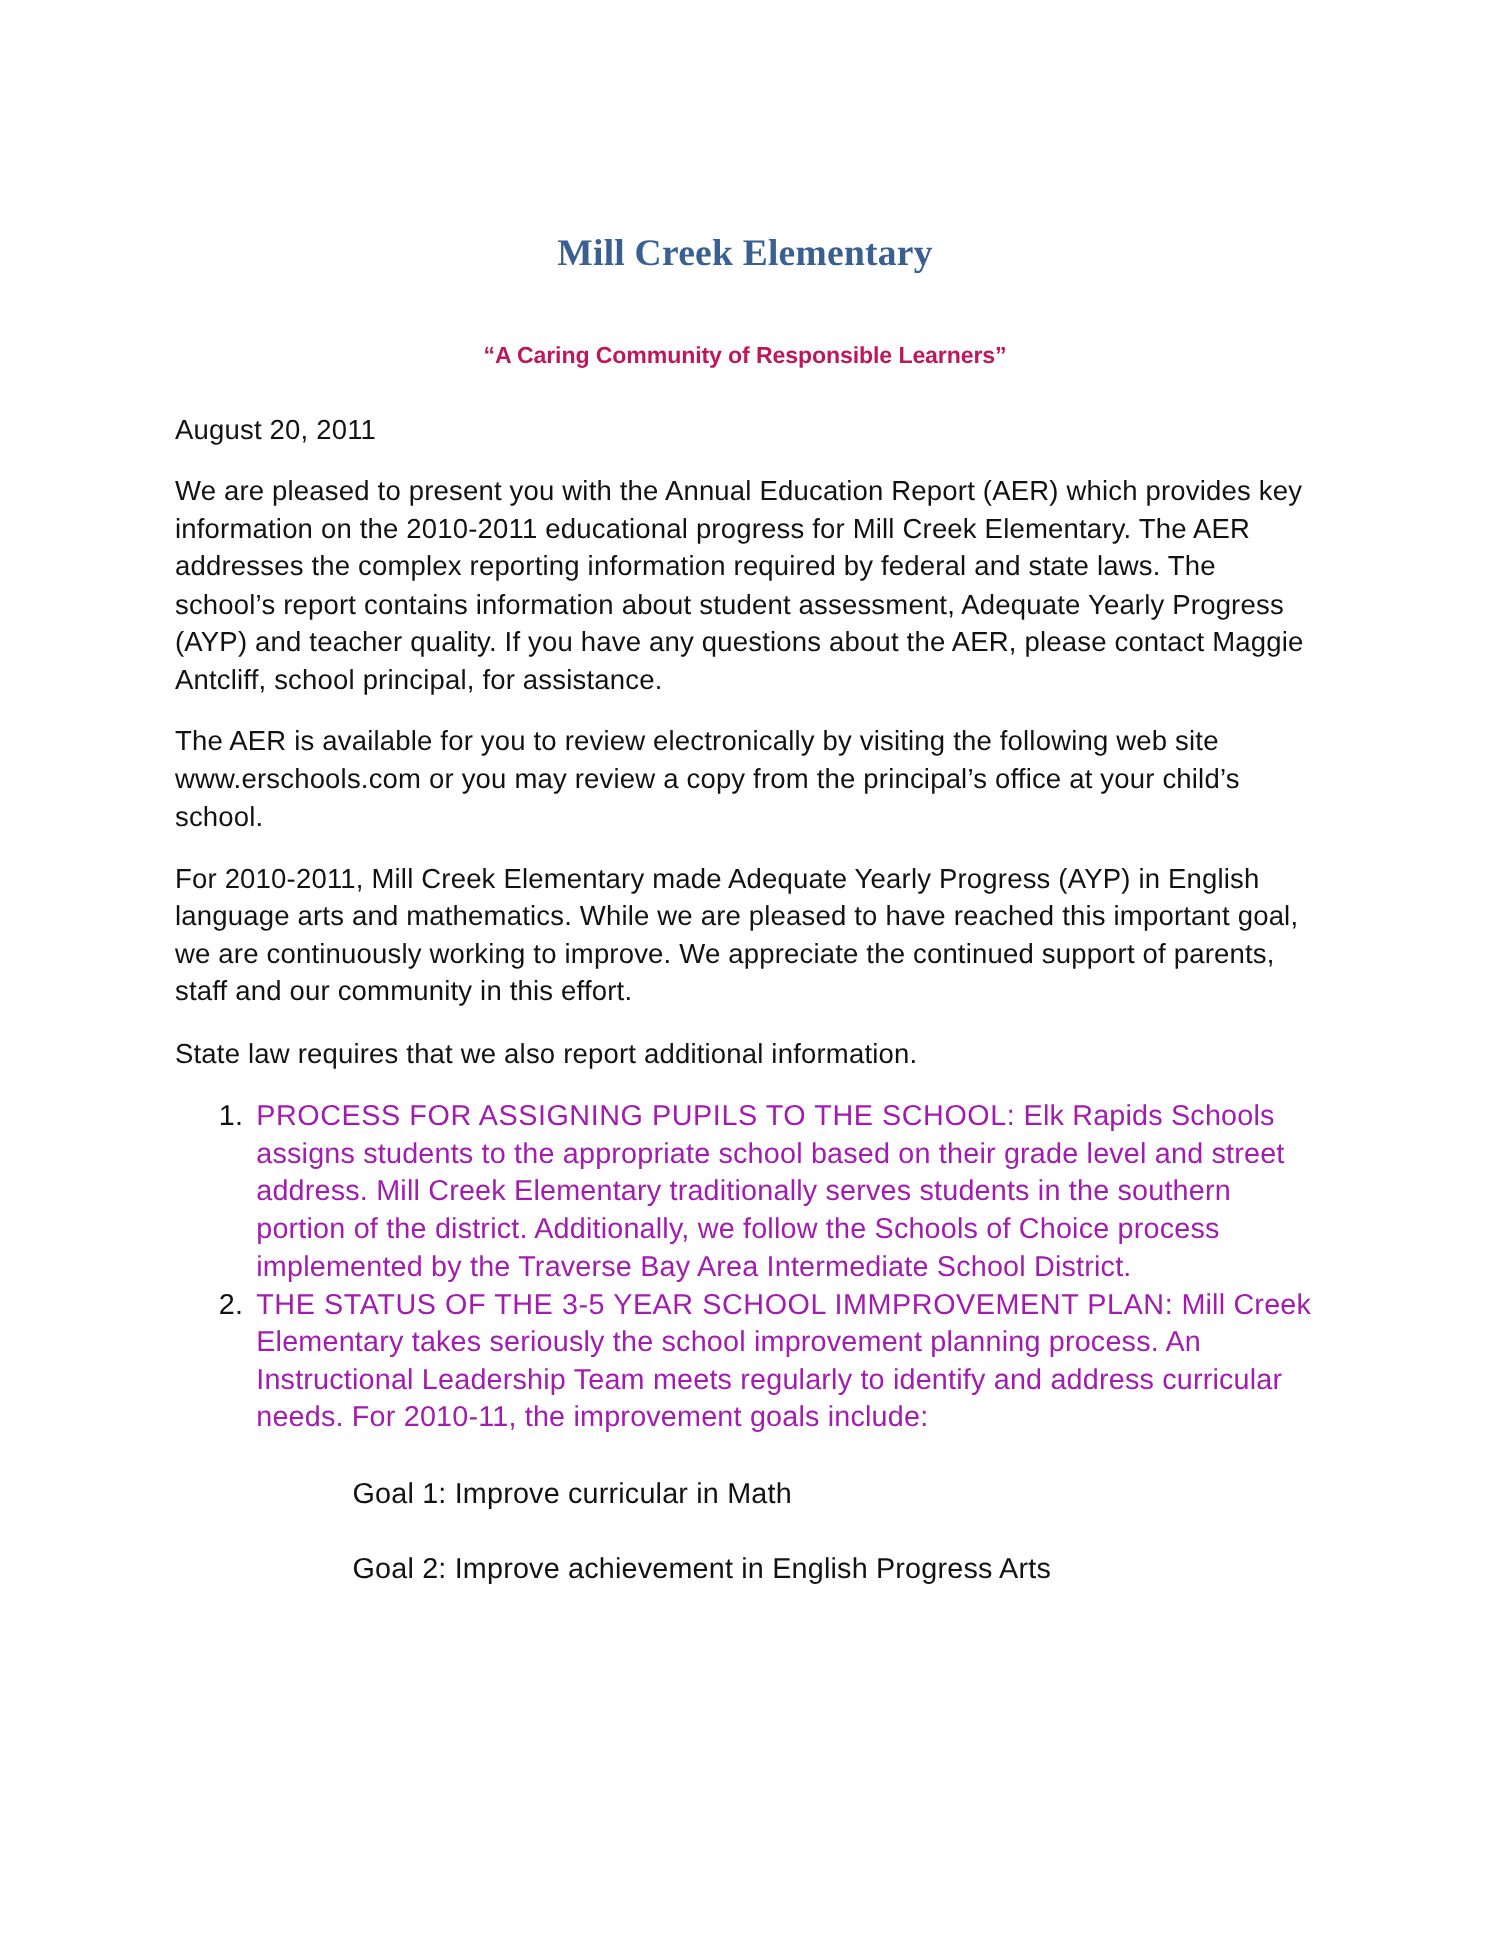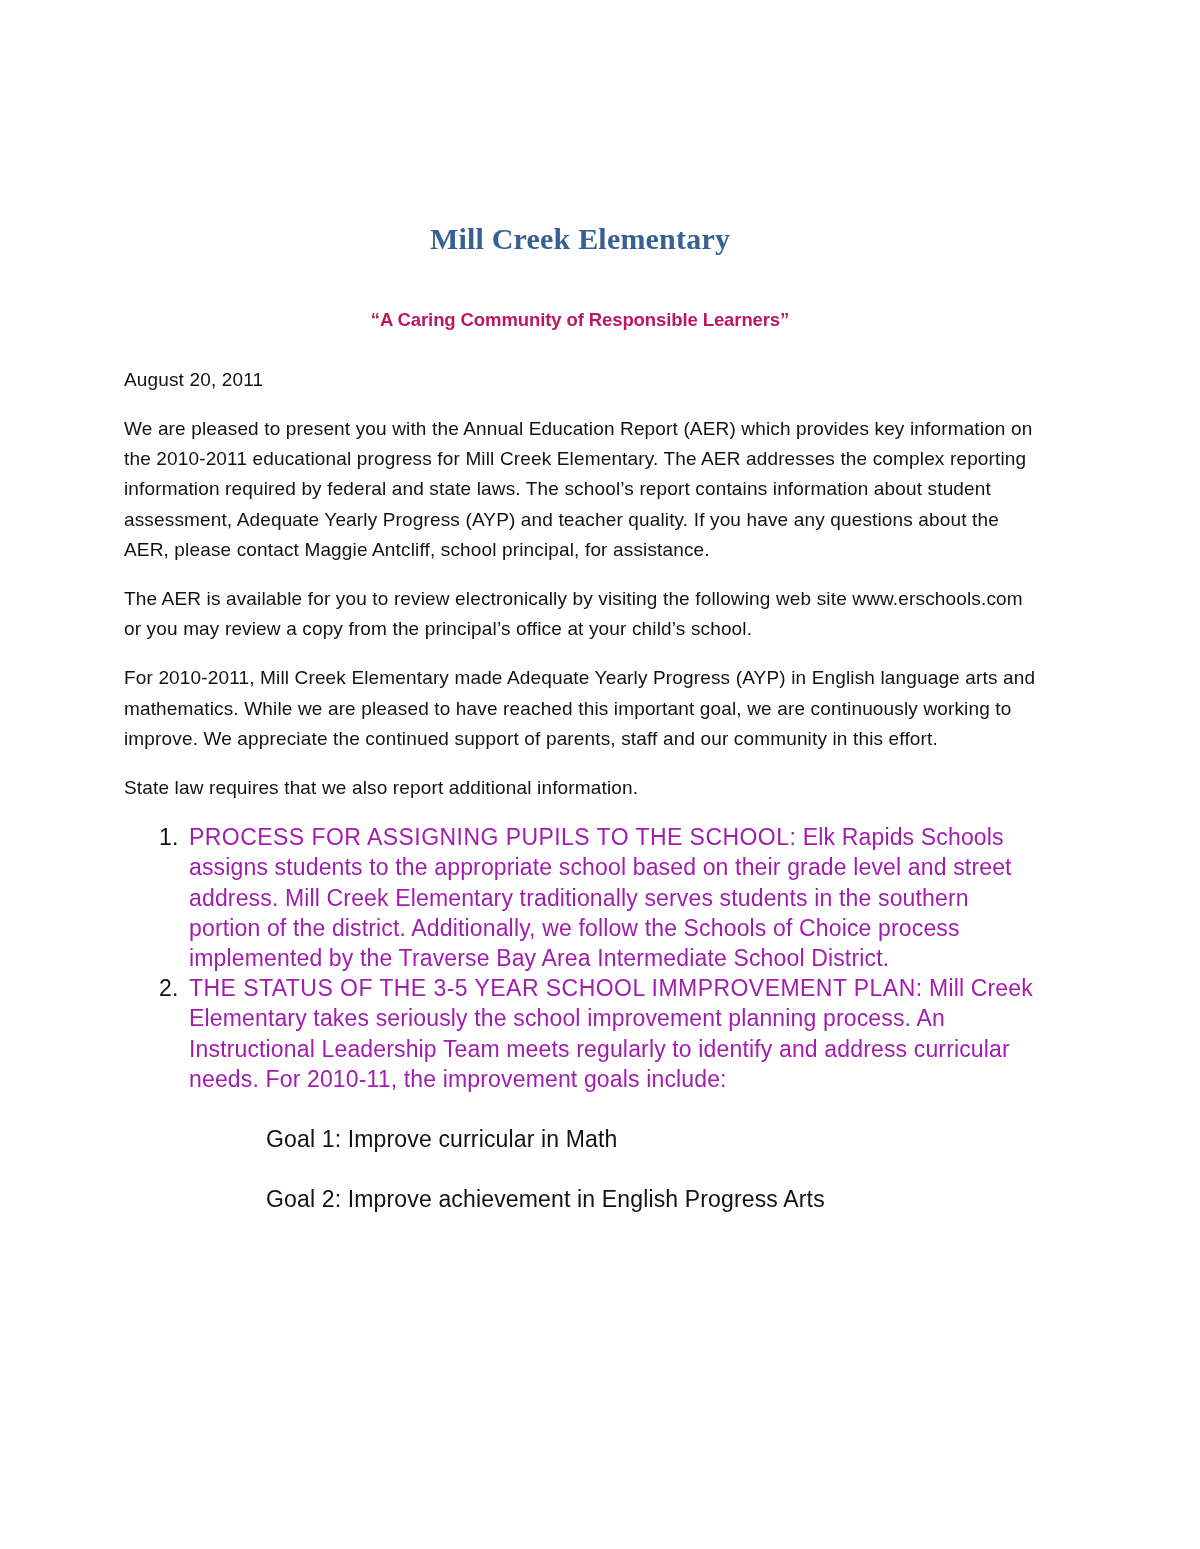--- a/index.html
+++ b/index.html
@@ -16,24 +16,23 @@
     background: #ffffff;
     margin: 0 auto;
     overflow: hidden;
     font-family: "Liberation Sans", sans-serif;
     color: #0d0d0d;
     -webkit-font-smoothing: antialiased;
   }
 
   .content {
     position: absolute;
-    left: 124px;
+    left: 140px;
     top: 0;
     width: 912px;
-    margin-top: 36px;
   }
 
   
   .doc-title {
     font-family: "Liberation Serif", "DejaVu Serif", serif;
     font-weight: bold;
     font-size: 30px;
     line-height: 1.15;
     color: #3a6092;
     text-align: center;
@@ -49,21 +48,21 @@
     line-height: 1.2;
     color: #be185d;
     text-align: center;
     margin: 0;
     padding-top: 52px;
     letter-spacing: -0.1px;
   }
 
   
   .para {
-    font-size: 19px;
+    font-size: 22px;
     line-height: 30.2px;
     margin: 0;
     padding-top: 0;
     color: #121212;
     letter-spacing: 0.15px;
   }
 
   .gap-date     { margin-top: 34px; }
   .gap-standard { margin-top: 19px; }
 

